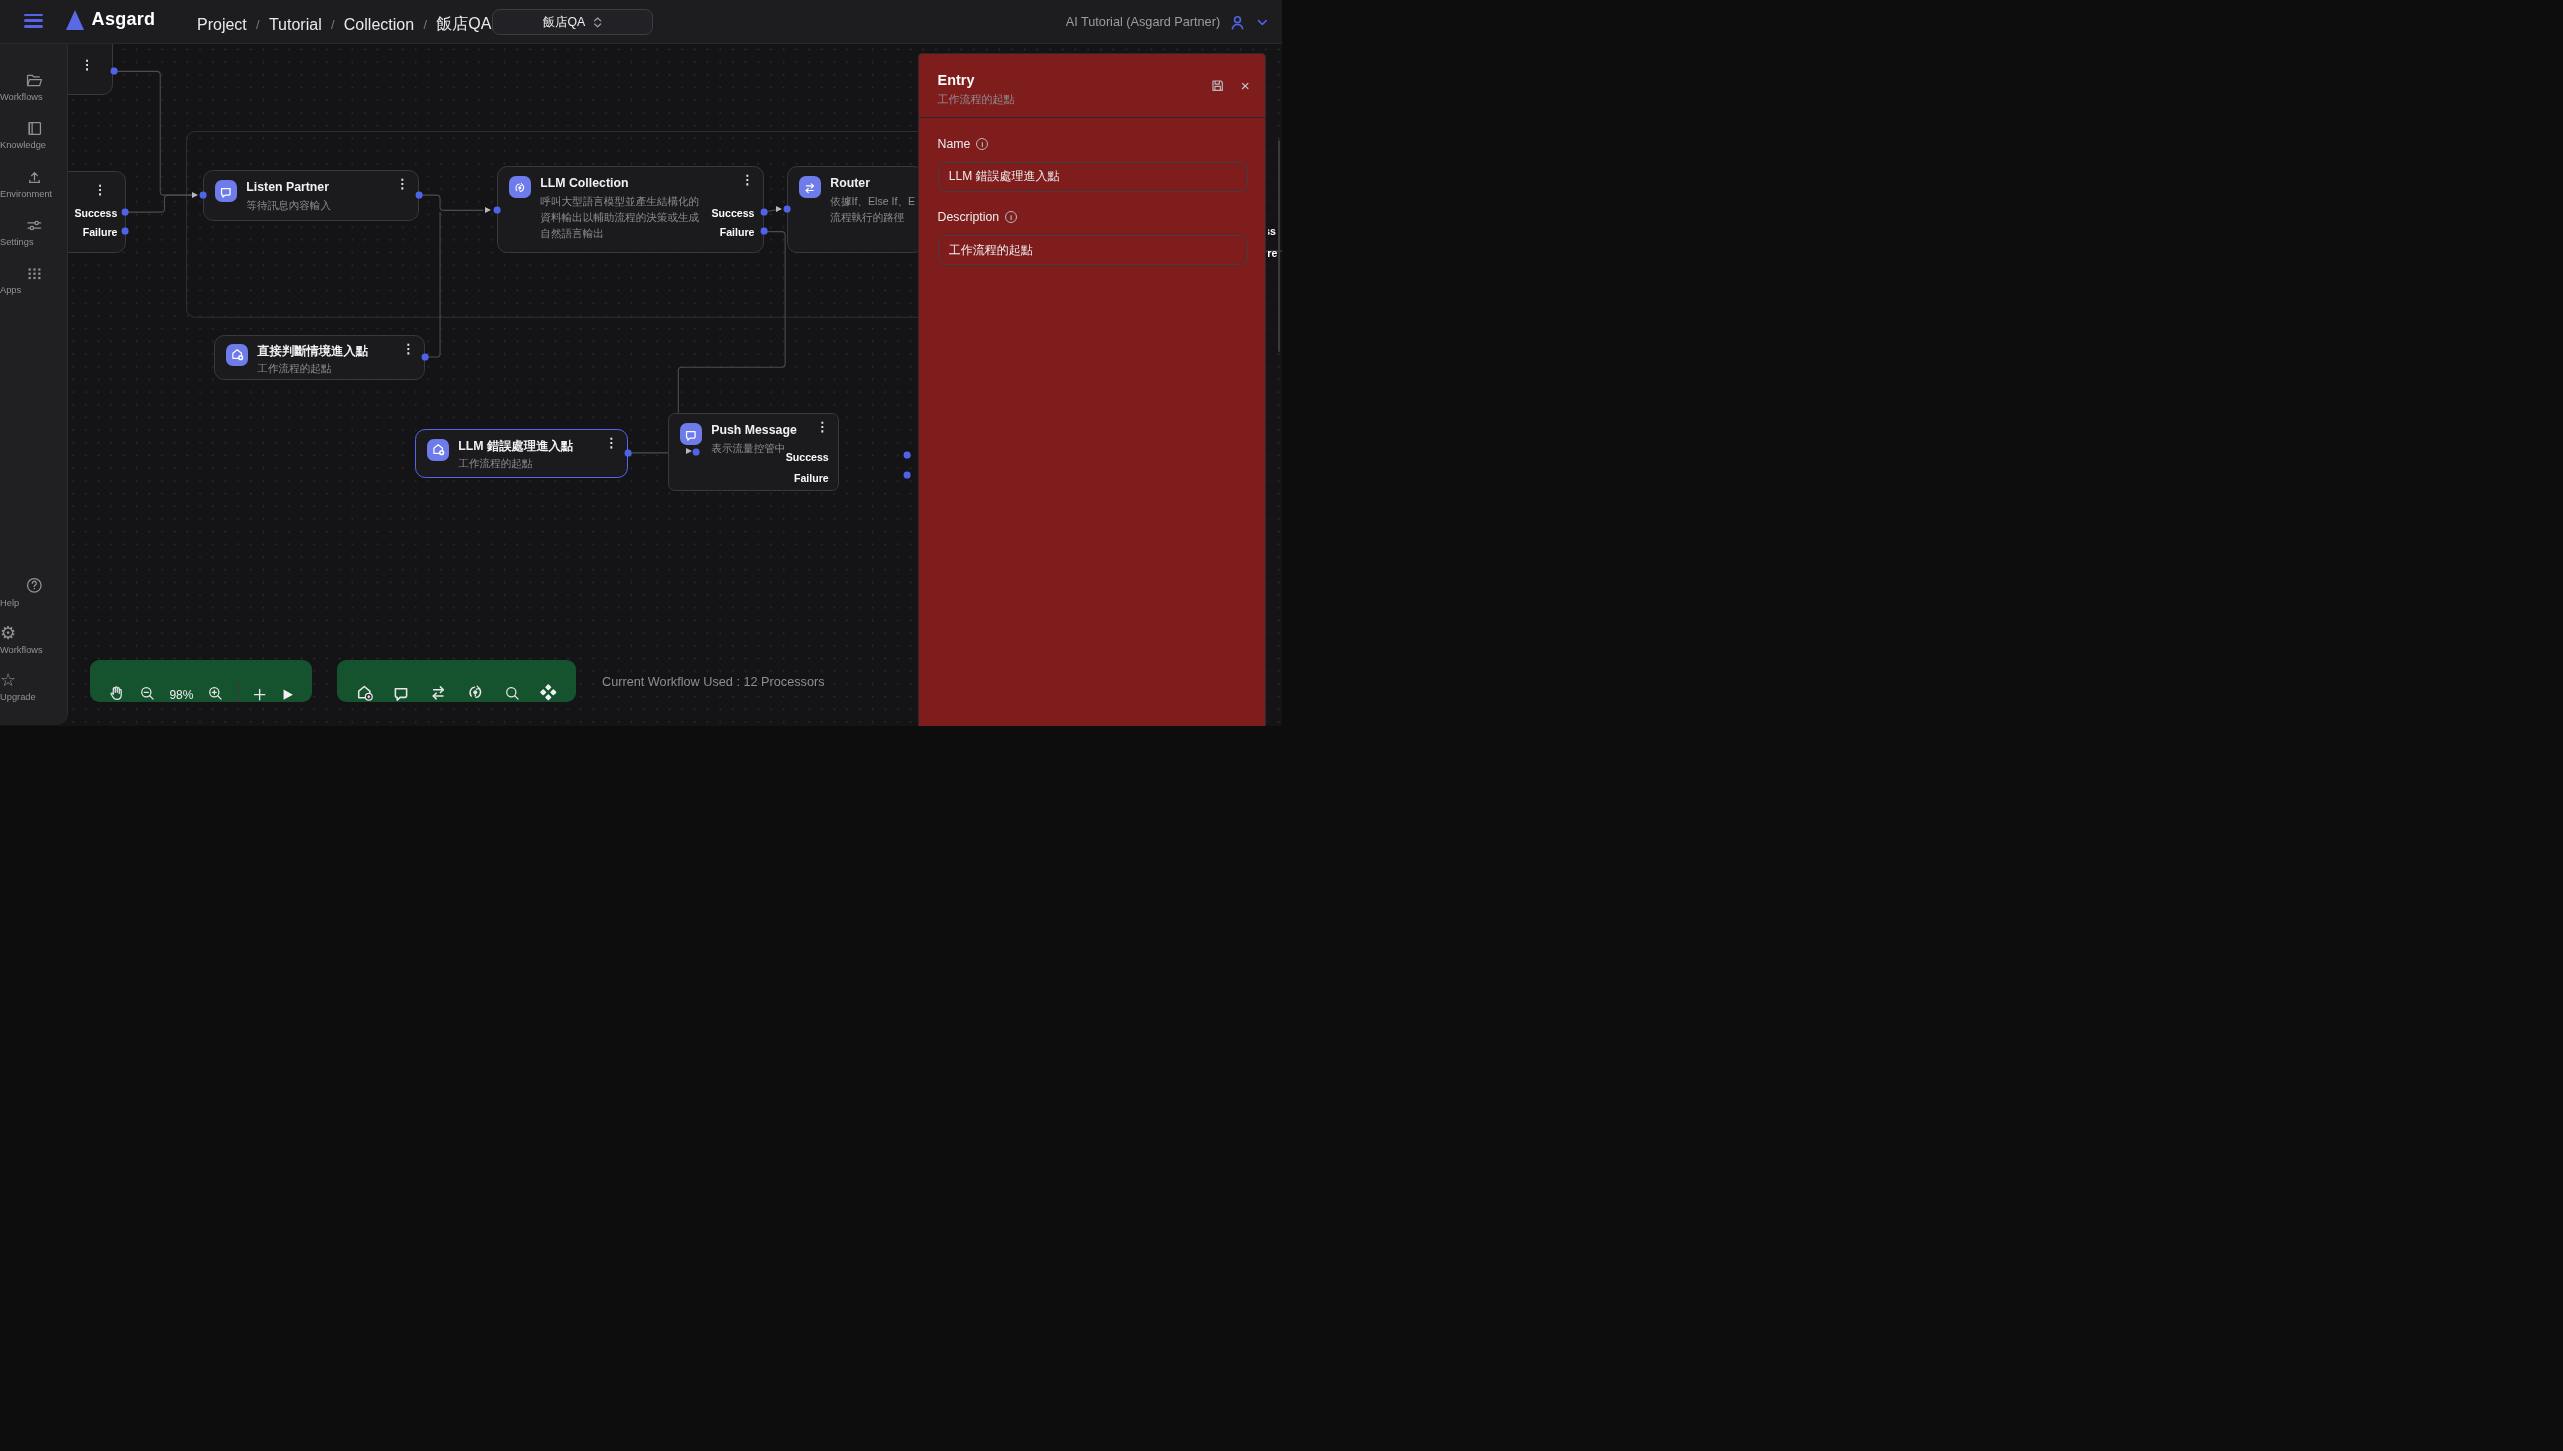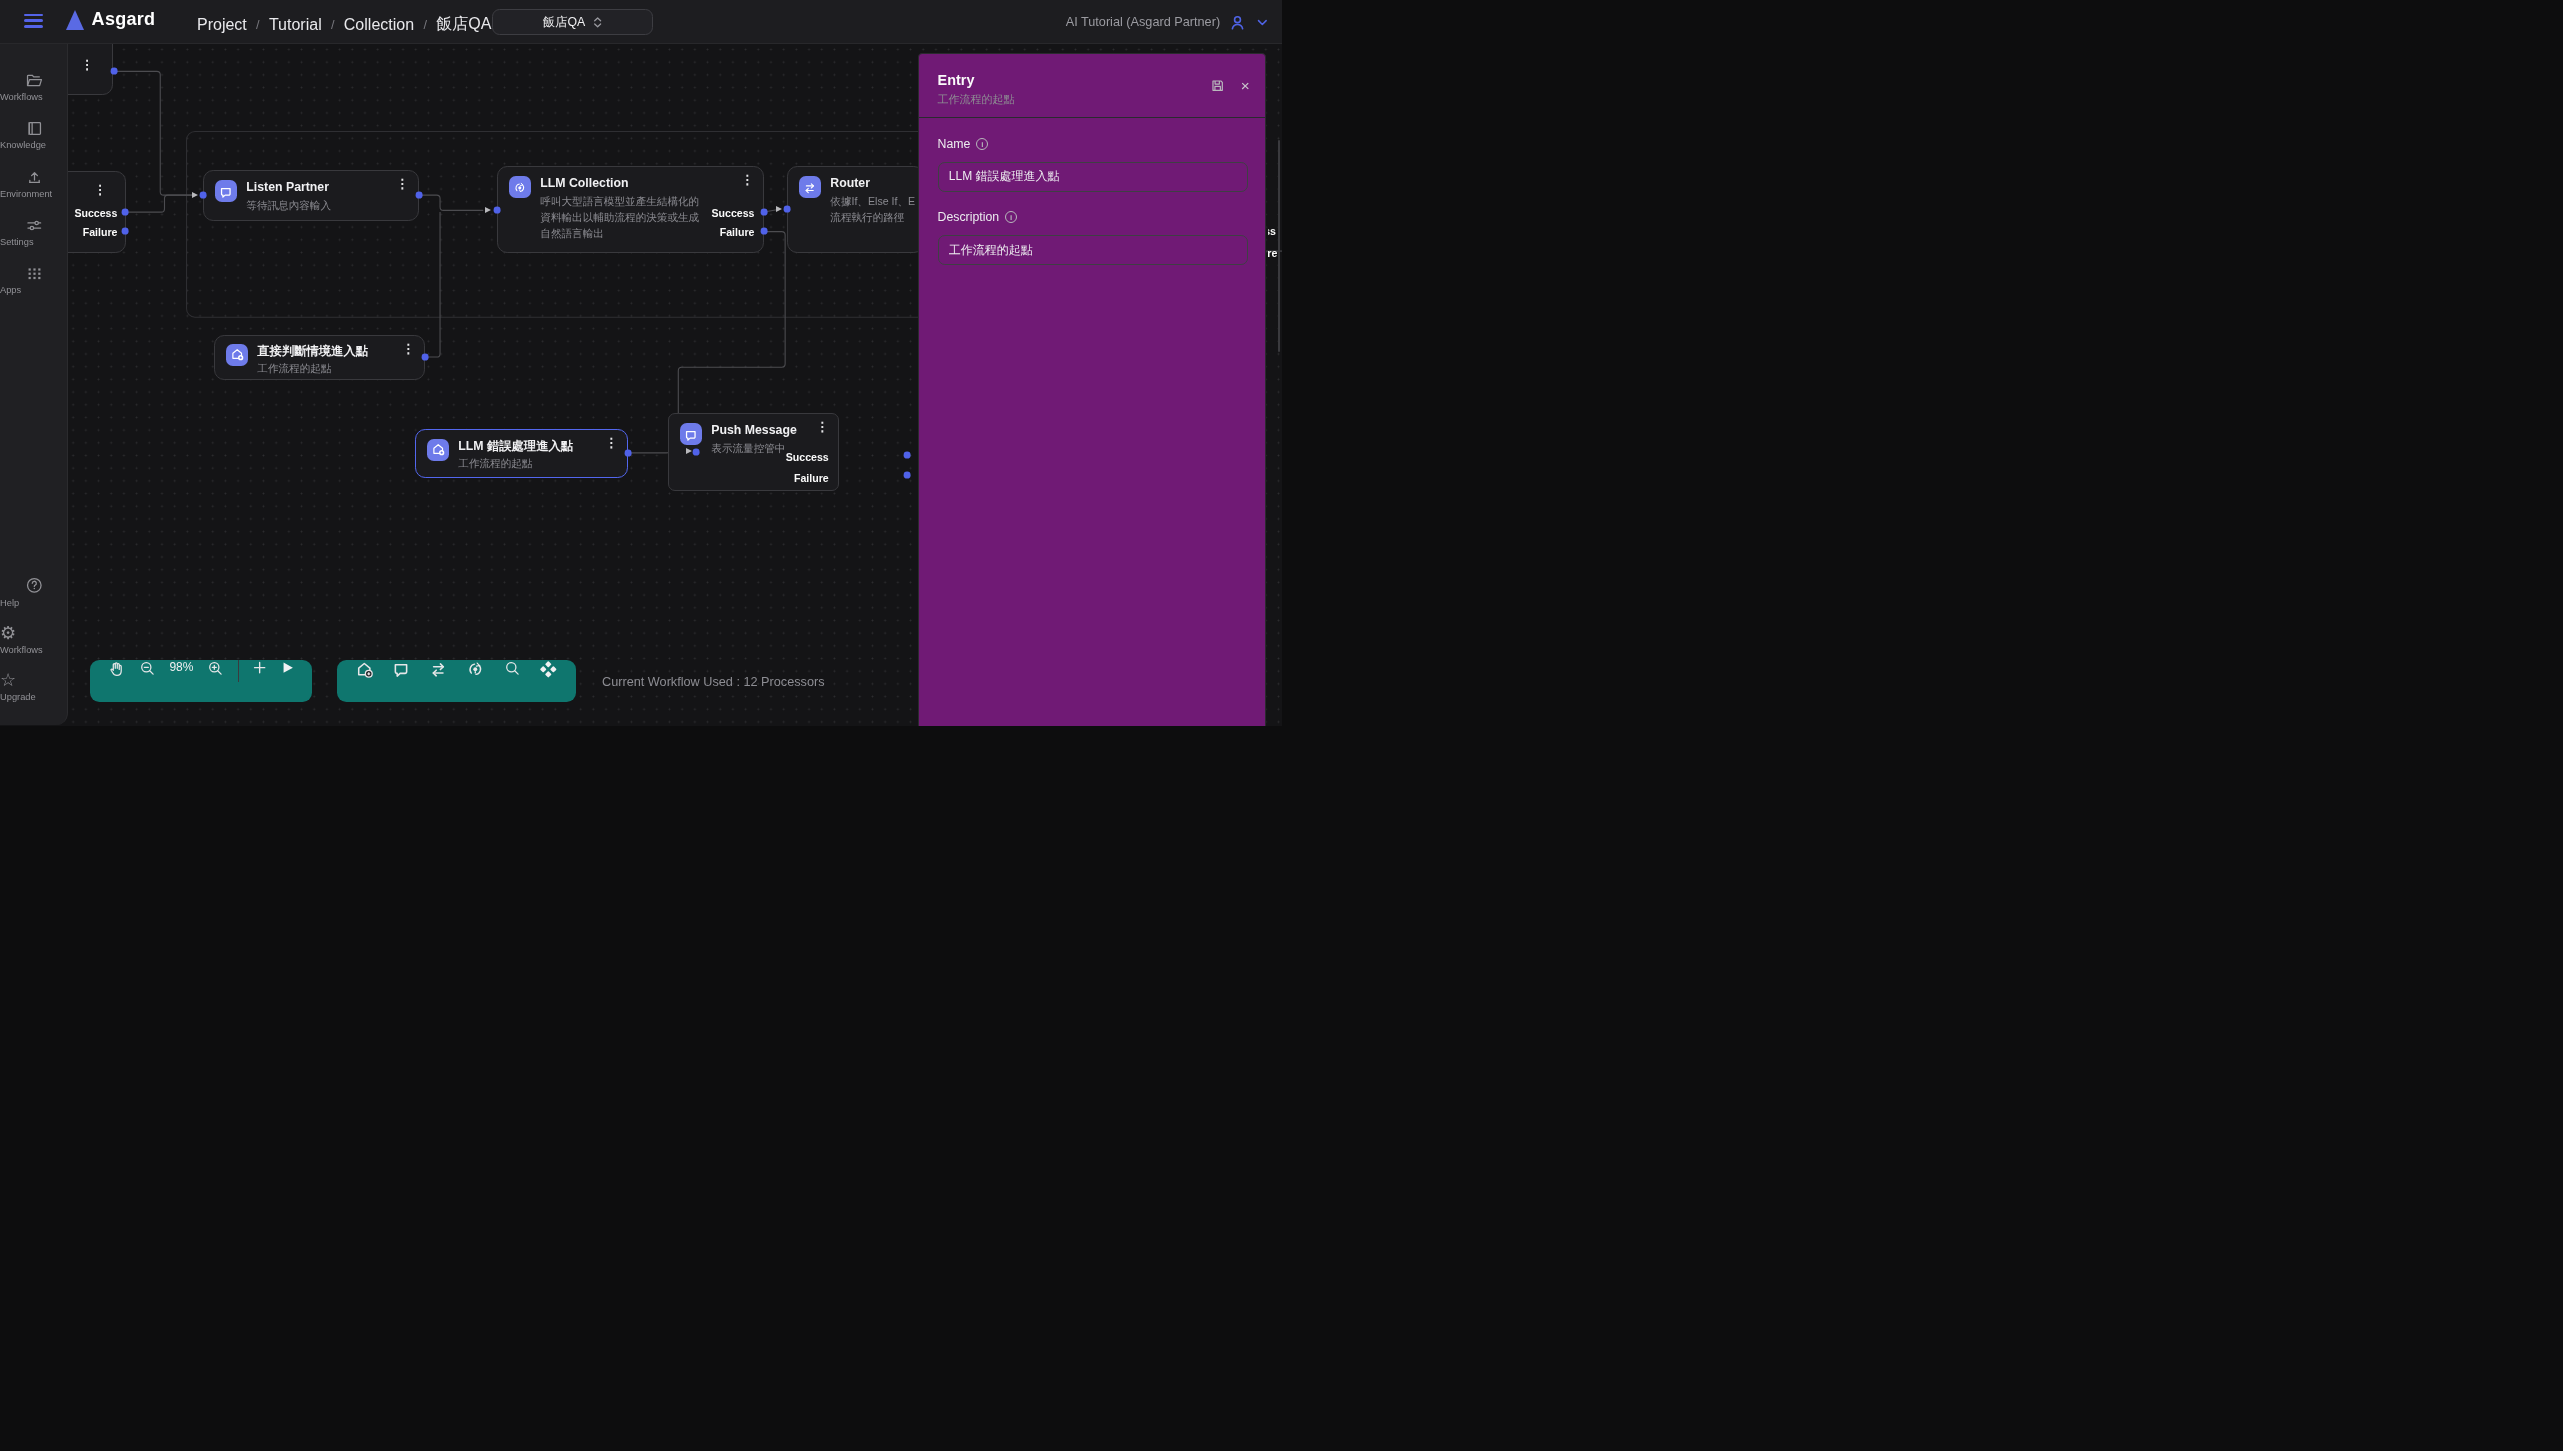--- a/index.html
+++ b/index.html
@@ -47,30 +47,30 @@
   .account-name { color:#9b9ba1; font-size:12.7px; }
 
   
   .sidebar { position:absolute; left:0; top:44px; width:68px; height:681px; background:#202023;
     border-right:0.8px solid #2b2b2e; border-bottom-right-radius:12px; z-index:10; }
   .side-item { position:absolute; left:0; width:68px; text-align:left; cursor:pointer; }
   .side-item .lbl { display:block; color:#919196; font-size:9.3px; margin-top:3.4px; }
   .side-item .glyph { font-size:18px; color:#919196; line-height:1; }
 
   
-  .toolbar { position:absolute; height:42px; background:#0f766e; border-radius:9.3px; z-index:8;
-    display:flex; align-items:flex-start; }
+  .toolbar { position:absolute; height:42px; background:#14532d; border-radius:9.3px; z-index:8;
+    display:flex; align-items:flex-end; }
   .toolbar1 { left:90px; top:660px; width:222px; justify-content:space-between; padding:0 17px; }
   .toolbar2 { left:337px; top:660px; width:239px; justify-content:space-between; padding:0 18px; }
   .tb-btn { display:flex; align-items:center; justify-content:center; cursor:pointer; }
   .tb-divider { width:0.8px; height:22px; background:#3a3a3e; }
   .zoom-level { color:#f0f0f2; font-size:12px; }
 
   
-  .panel { position:absolute; left:918px; top:53px; width:348px; height:834px; background:#701a75;
+  .panel { position:absolute; left:918px; top:53px; width:348px; height:834px; background:#7f1d1d;
     border:0.8px solid #2a2a2e; border-radius:4px; z-index:20; }
   .panel-head { position:relative; padding:18px 18.6px 0 18.6px; height:64px; border-bottom:0.8px solid #2a2a2e; }
   .panel-title { color:#fafafa; font-size:14.4px; font-weight:700; }
   .panel-sub { color:#8e8e93; font-size:11px; margin-top:4.2px; }
   .panel-actions { position:absolute; right:15.3px; top:24px; display:flex; gap:15.3px; align-items:center; }
   .close-x { color:#c9c9cd; font-size:15.3px; line-height:1; cursor:pointer; }
   .panel-body { padding:18.6px 18.6px 0 18.6px; }
   .field-label { display:flex; align-items:center; gap:6px; color:#ececef; font-size:12.3px; margin-bottom:11px; }
   .info { display:inline-block; width:12px; height:12px; border:1px solid #b7b7bb; border-radius:50%;
     font-size:8px; line-height:11px; text-align:center; color:#b7b7bb; font-weight:700; }

